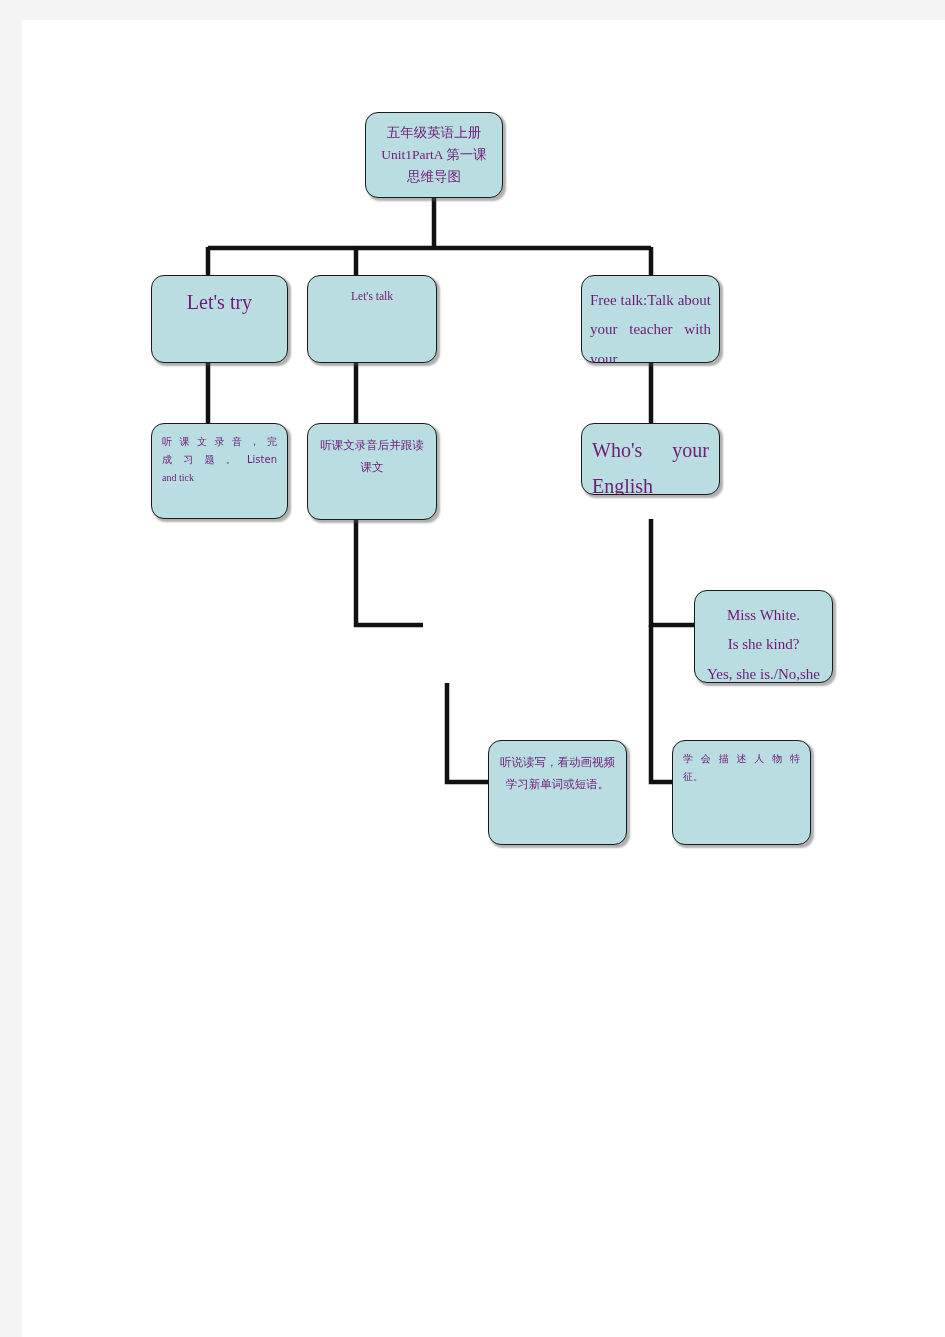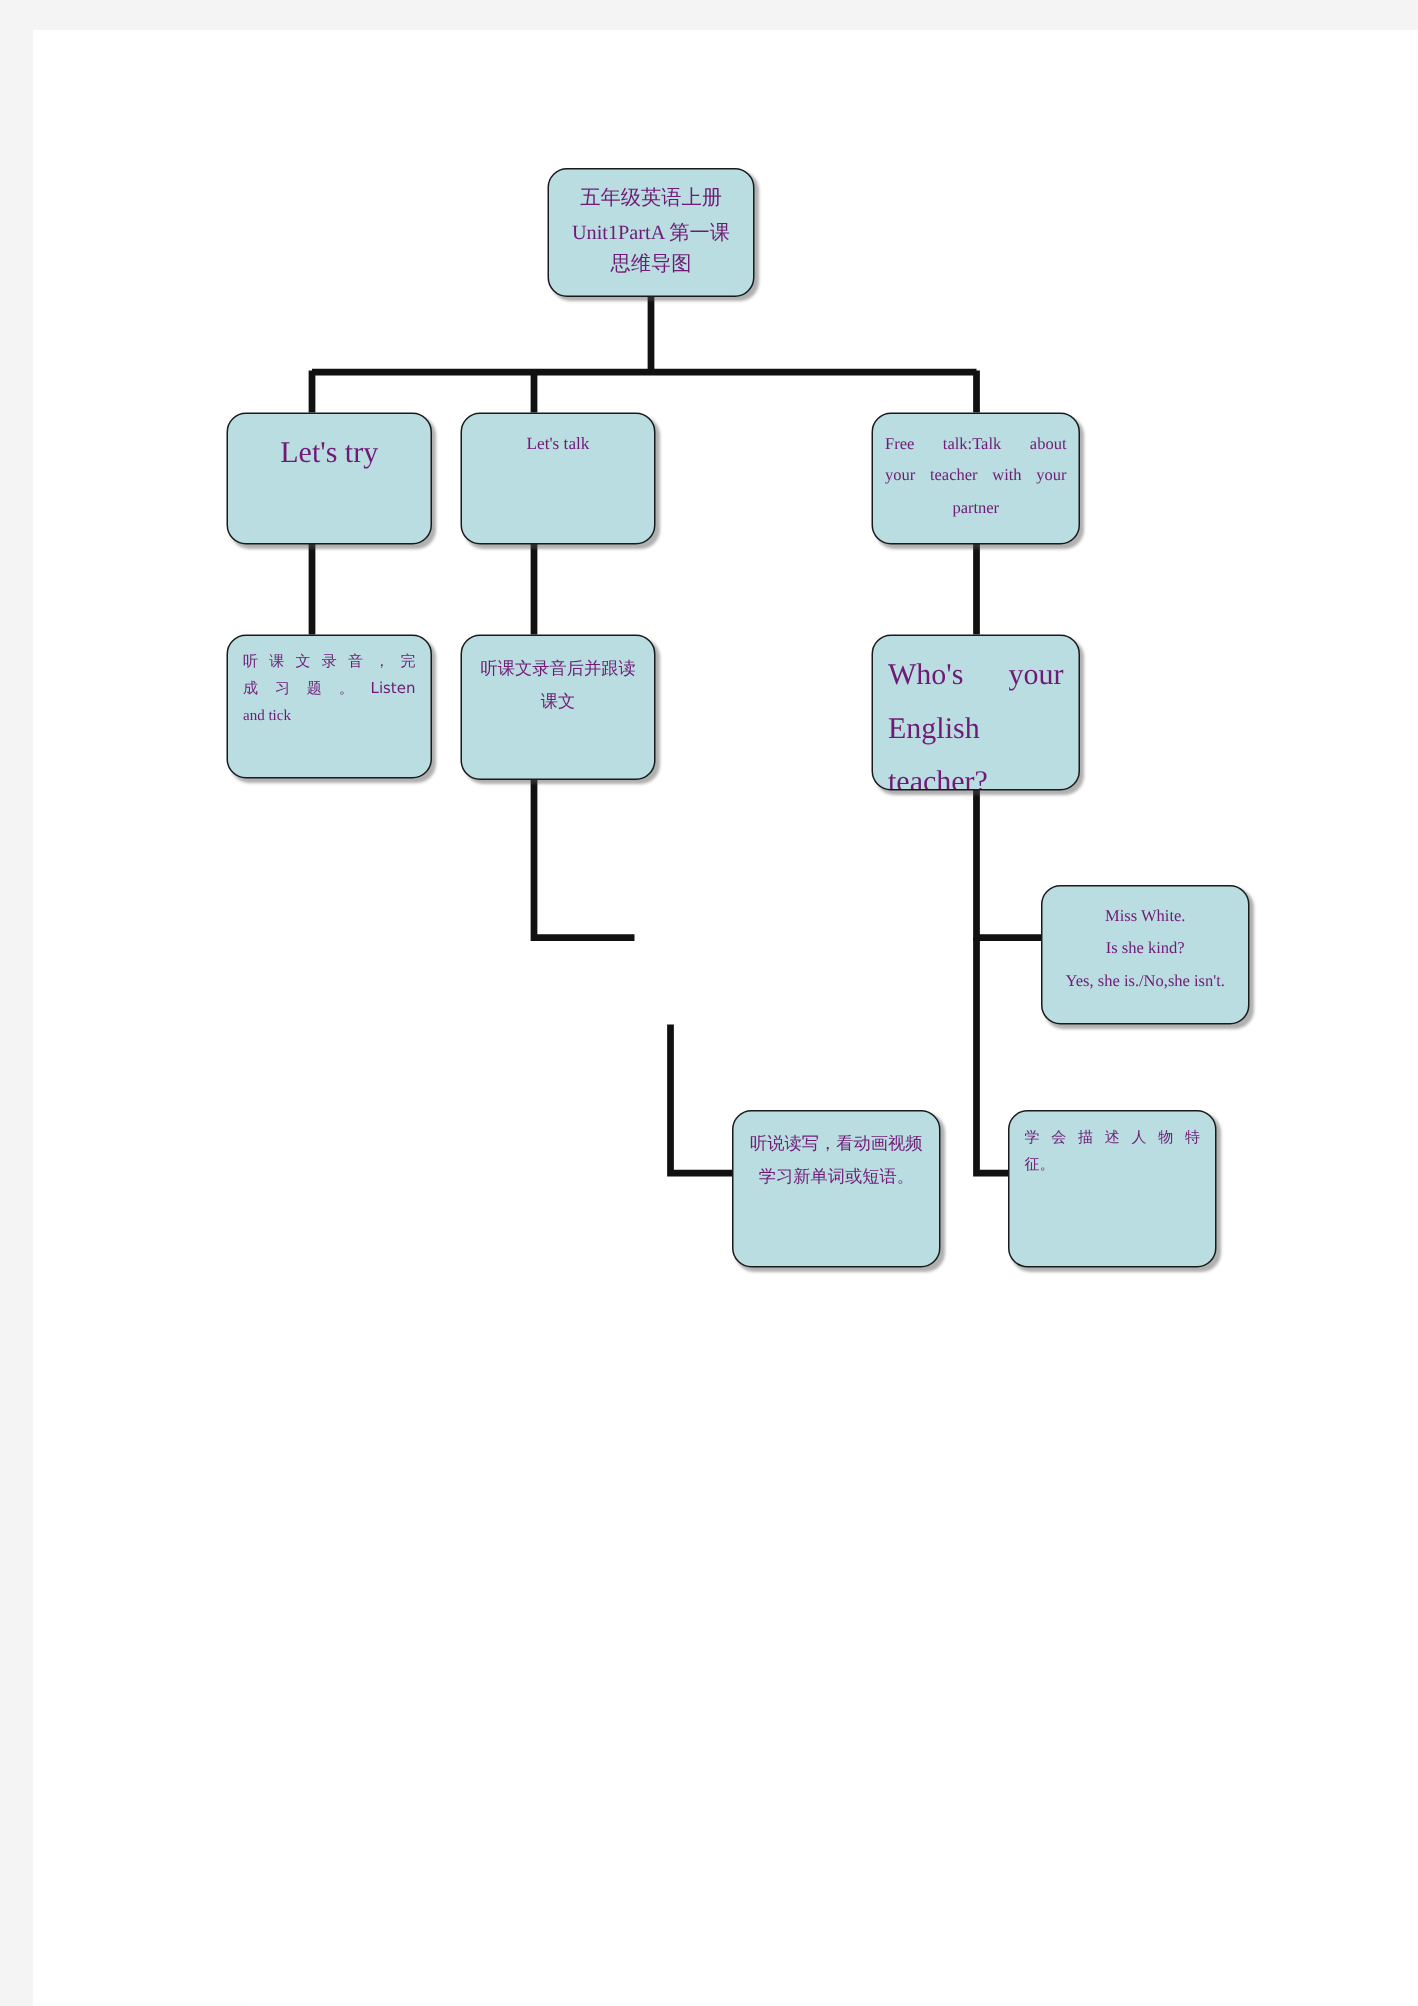--- a/index.html
+++ b/index.html
@@ -52,21 +52,21 @@
     padding: 0;
   }
   .pad { padding: 9px 10px 0 10px; }
   .pad-narrow { padding: 10px 8px 0 8px; }
 
   
   .t-root { font-size: 13.5px; line-height: 1.62; text-align: center; }
   .t-big  { font-size: 20px;   line-height: 1.78; }
   .t-mid  { font-size: 10px; line-height: 1.8; }
   .t-small{ font-size: 11.5px; line-height: 1.92; }
-  .t-xsmall{font-size: 11px; line-height: 1.95; }
+  .t-xsmall{font-size: 15px; line-height: 1.95; }
 
   .al-center { text-align: center; }
   .al-left   { text-align: left; }
   .al-just   { text-align: justify; text-align-last: justify; }
 
   .cjk { font-family: "DejaVu Sans", "Liberation Sans", sans-serif; }
   .ind { text-indent: 4px; }
 </style>
 </head>
 <body>
@@ -134,21 +134,21 @@
       </div>
     </div>
 
     <div class="node" style="left:285px; top:403px; width:130px; height:97px;">
       <div class="pad-narrow">
         <span class="txt t-small al-center cjk">听课文录音后并跟读</span>
         <span class="txt t-small al-center cjk">课文</span>
       </div>
     </div>
 
-    <div class="node" style="left:559px; top:403px; width:139px; height:104px;">
+    <div class="node" style="left:559px; top:403px; width:139px; height:72px;">
       <div class="pad">
         <span class="txt t-big al-just">Who's your</span>
         <span class="txt t-big al-left">English teacher?</span>
       </div>
     </div>
 
 
     <div class="node" style="left:672px; top:570px; width:139px; height:93px;">
       <div class="pad-narrow">
         <span class="txt t-xsmall al-center">Miss White.</span>

